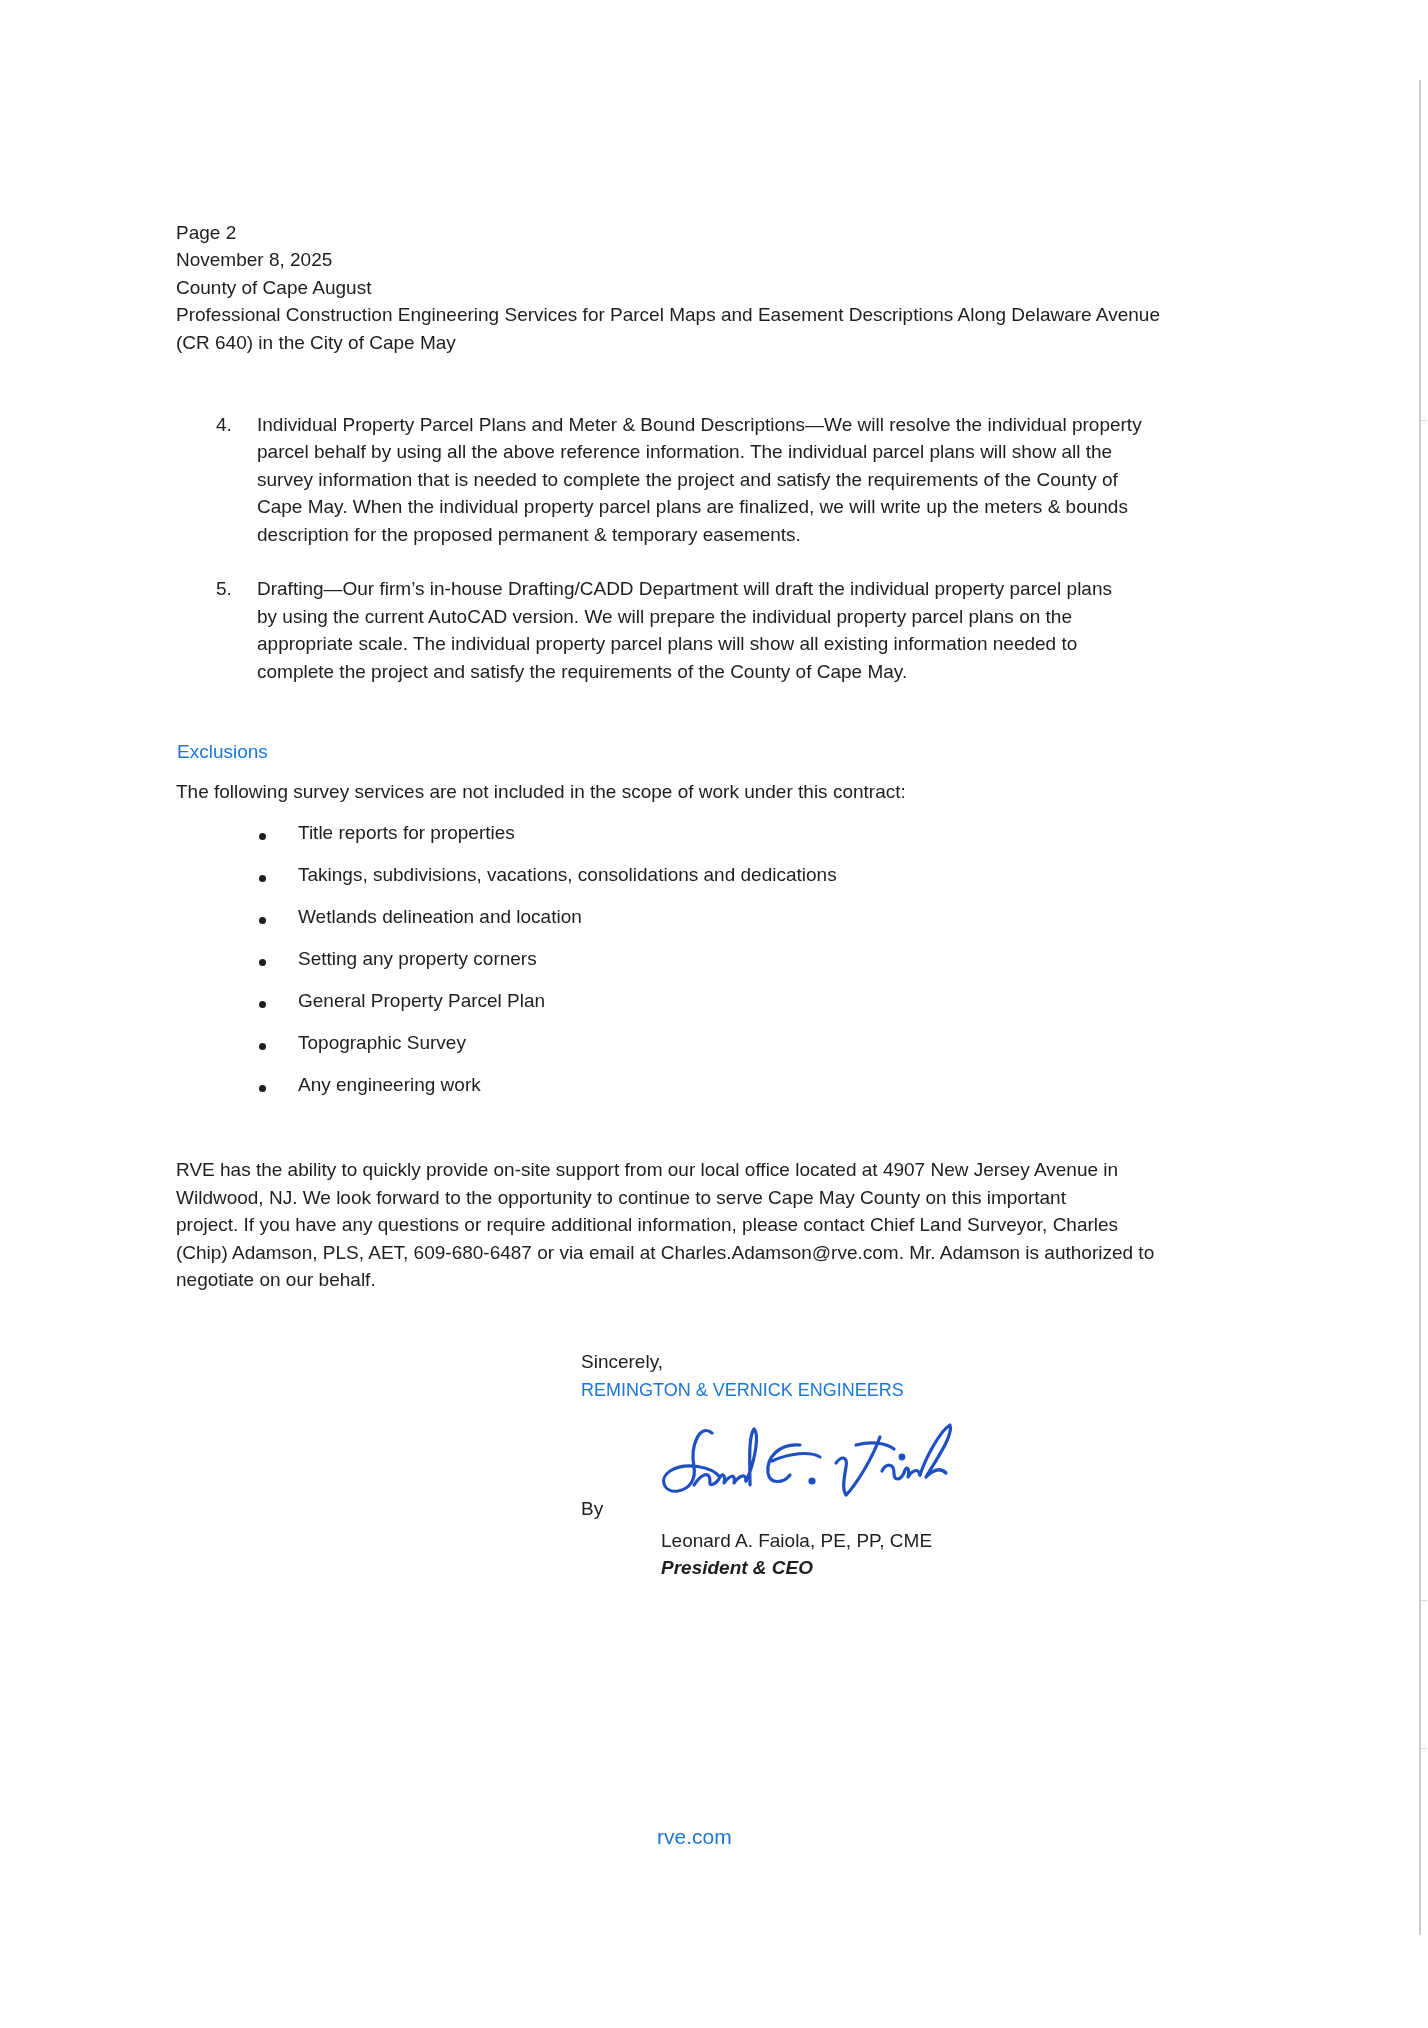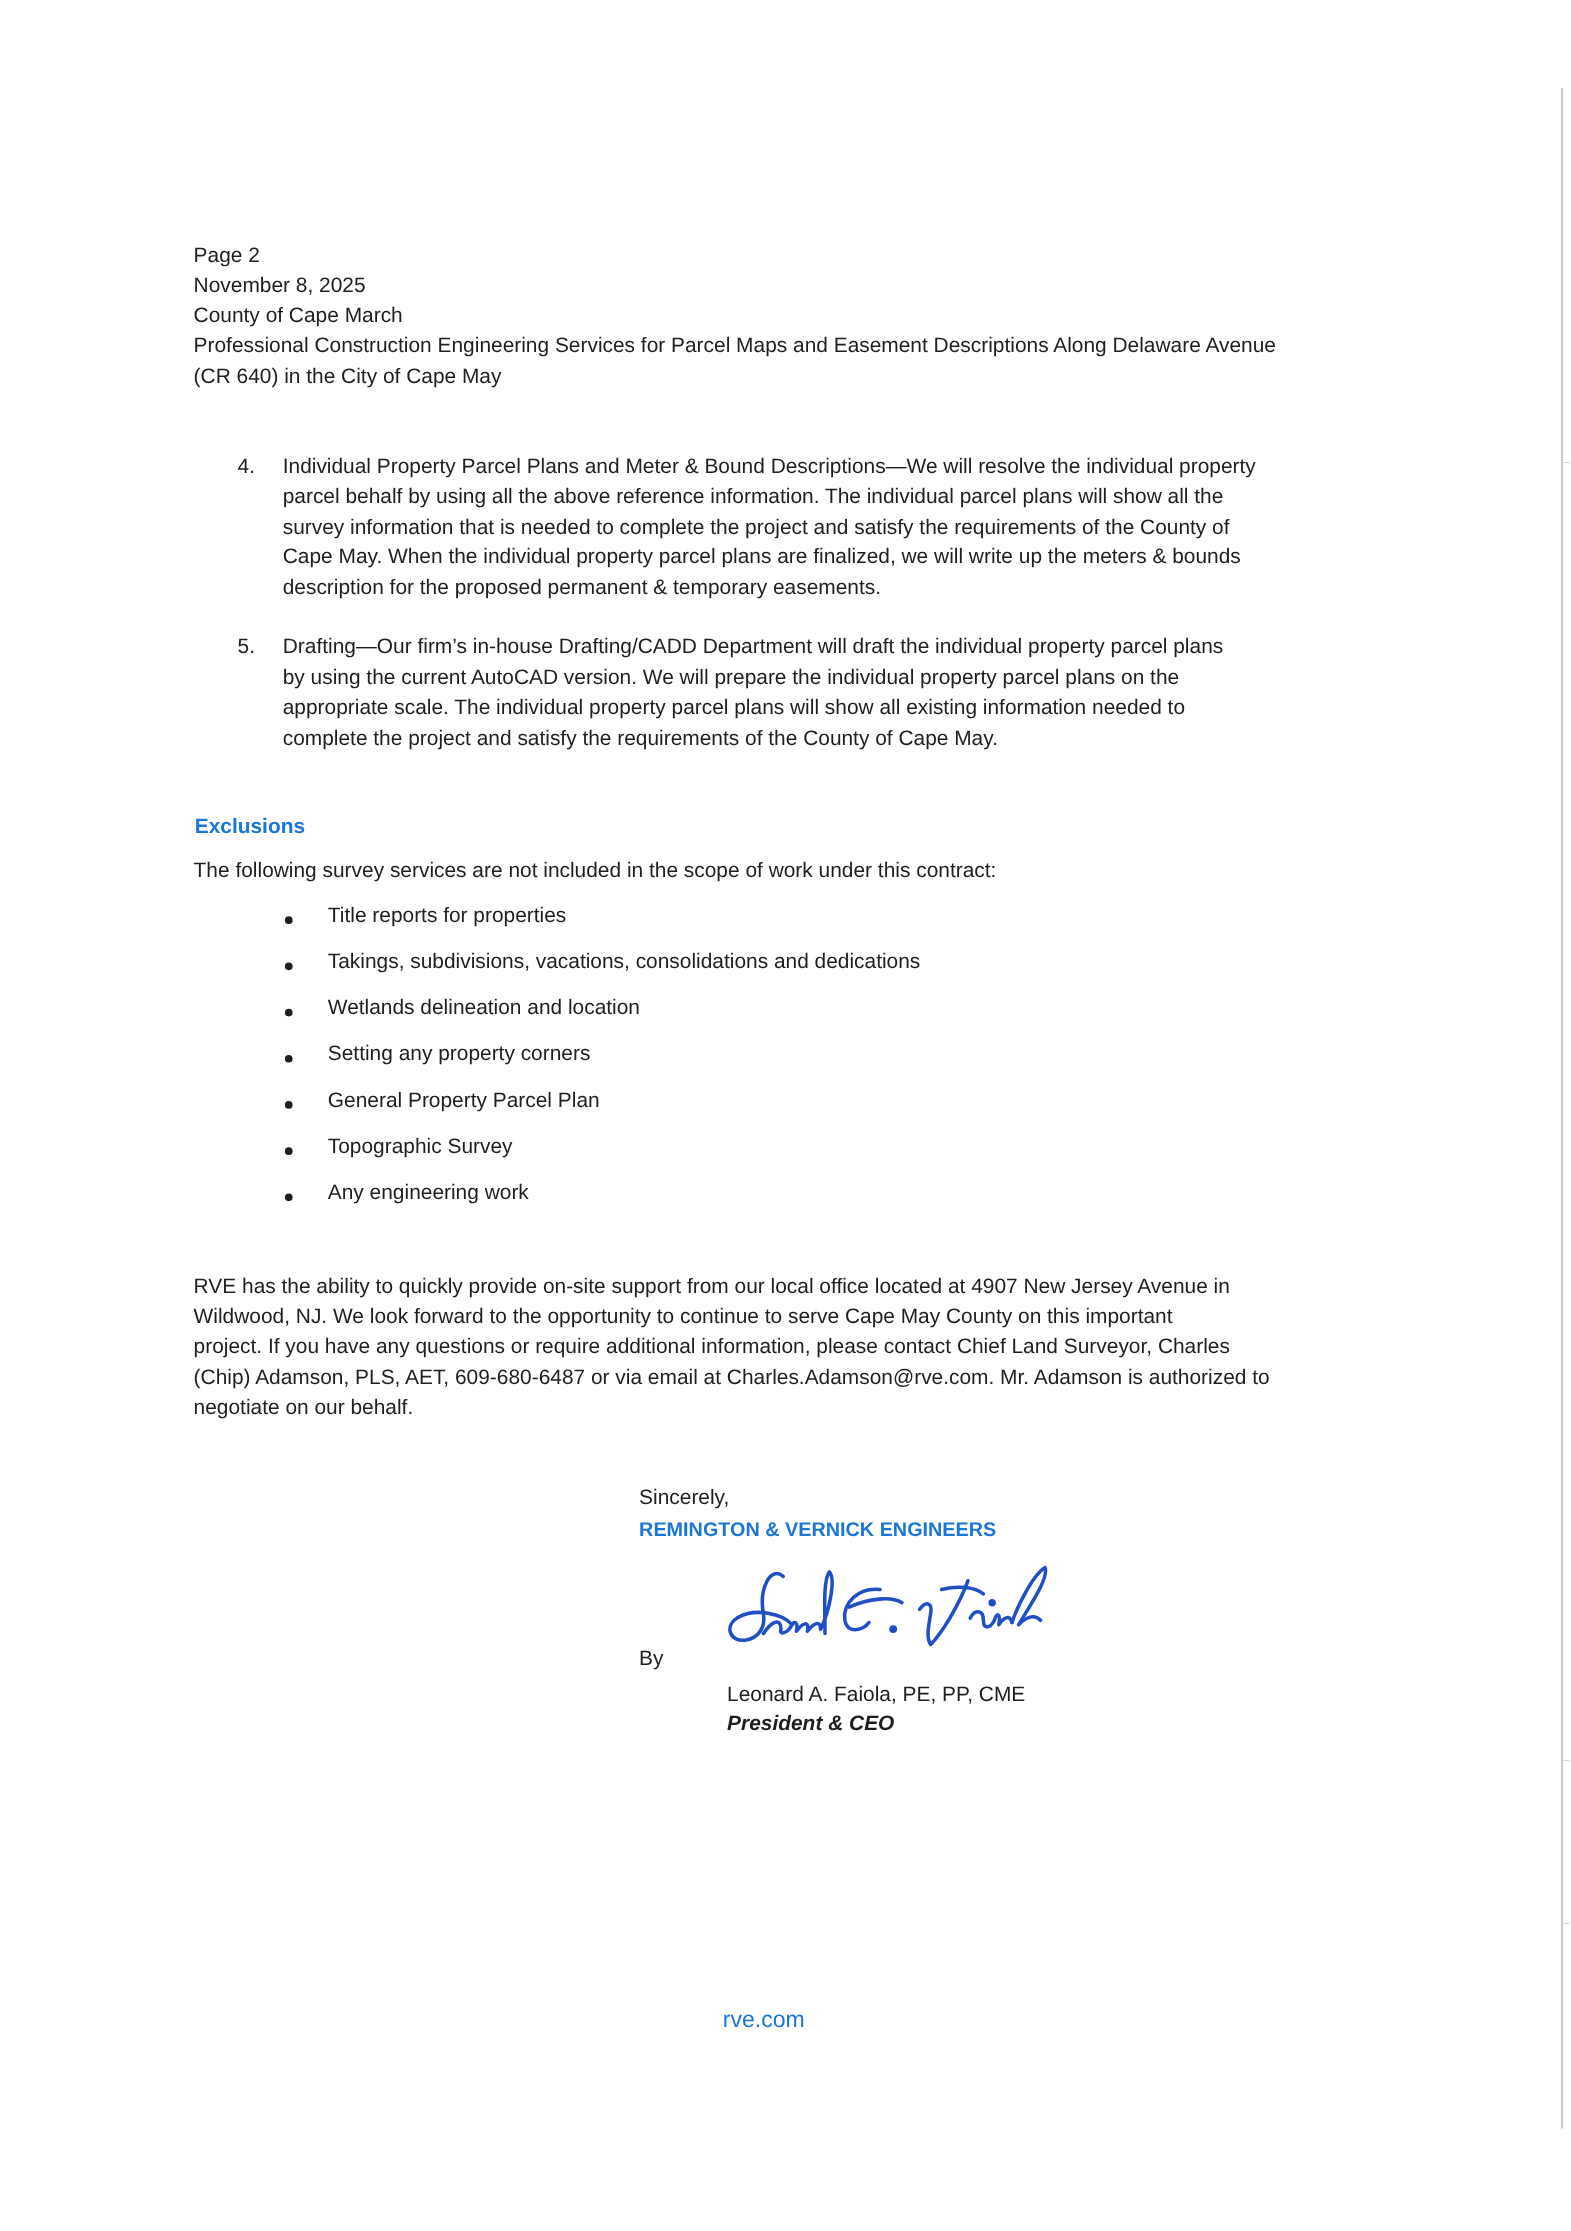--- a/index.html
+++ b/index.html
@@ -8,21 +8,21 @@
     font-family: "Liberation Sans", sans-serif;
     color: #1e1e1e;
   }
   .page { position: absolute; left: 0; top: 0; width: 1428px; height: 2028px; background: #fff; }
   .line {
     position: absolute; white-space: nowrap;
     font-size: 19px; line-height: 22px;
     transform-origin: 0 0;
   }
   .blue { color: #1b76d8; }
-  .bold { font-weight: bold; }
+  .bold { font-weight: normal; }
   .italic { font-style: italic; font-weight: bold; }
   .edge-line {
     position: absolute; left: 1419px; top: 80px; width: 2px; height: 1855px;
     background: #c9cdd0;
   }
   .edge-tick { position: absolute; left: 1421px; width: 6px; height: 1px; background: #d5dadd; }
   .bullet-dot {
     position: absolute; width: 7px; height: 7px; border-radius: 50%; background: #1e1e1e;
   }
   .signature { position: absolute; left: 650px; top: 1415px; width: 320px; height: 95px; }
@@ -33,21 +33,21 @@
 <div class="page">
 
   <div class="edge-line"></div>
   <div class="edge-tick" style="top:420px"></div>
   <div class="edge-tick" style="top:1600px"></div>
   <div class="edge-tick" style="top:1748px"></div>
 
   <div>
     <div class="line" style="left:176px;top:222px">Page 2</div>
     <div class="line" style="left:176px;top:249px">November 8, 2025</div>
-    <div class="line" style="left:176px;top:277px">County of Cape March</div>
+    <div class="line" style="left:176px;top:277px">County of Cape August</div>
     <div class="line hl" style="left:176px;top:304px">Professional Construction Engineering Services for Parcel Maps and Easement Descriptions Along Delaware Avenue</div>
     <div class="line" style="left:176px;top:332px">(CR 640) in the City of Cape May</div>
   </div>
 
   <div>
     <div class="line" style="left:216px;top:414px">4.</div>
     <div class="line wl" style="left:257px;top:414px">Individual Property Parcel Plans and Meter &amp; Bound Descriptions—We will resolve the individual property</div>
     <div class="line wl" style="left:257px;top:441px">parcel behalf by using all the above reference information. The individual parcel plans will show all the</div>
     <div class="line wl" style="left:257px;top:469px">survey information that is needed to complete the project and satisfy the requirements of the County of</div>
     <div class="line wl" style="left:257px;top:496px">Cape May. When the individual property parcel plans are finalized, we will write up the meters &amp; bounds</div>

